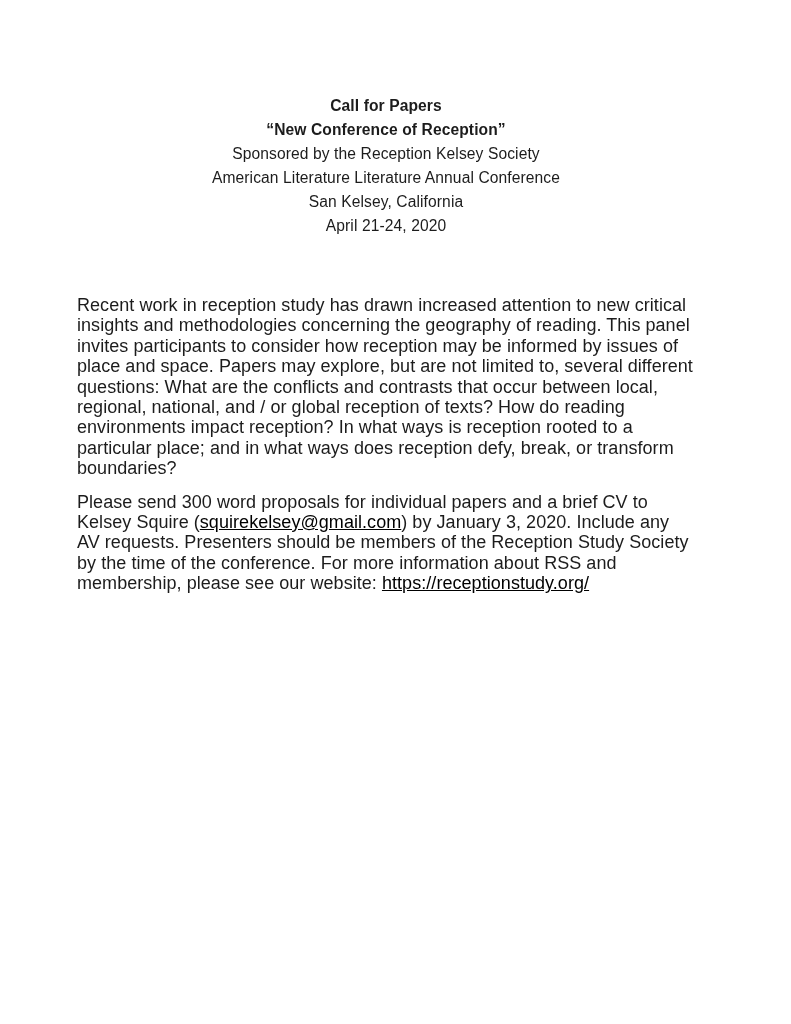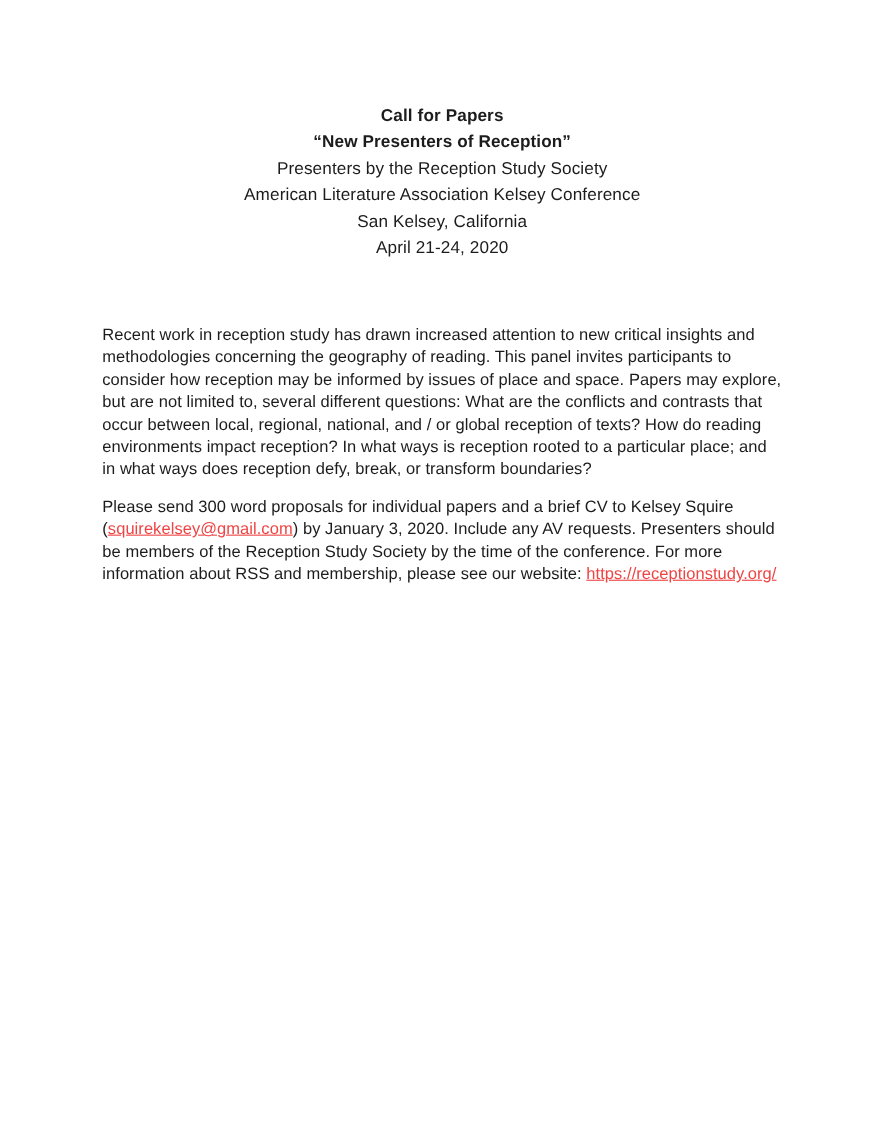--- a/index.html
+++ b/index.html
@@ -11,62 +11,62 @@
     position: relative;
     width: 791px;
     height: 1024px;
     background: #ffffff;
     font-family: "Liberation Sans", sans-serif;
     color: #1c1c1c;
     overflow: hidden;
   }
   .content {
     position: absolute;
-    left: 93px;
+    left: 77px;
     top: 94px;
     width: 618px;
   }
   .title-block {
     text-align: center;
     font-size: 15.6px;
     line-height: 24px;
     letter-spacing: 0.1px;
   }
   .title-line.bold {
     font-weight: bold;
   }
   .body-text {
-    font-size: 15px;
+    font-size: 18px;
     line-height: 20.4px;
     letter-spacing: 0.05px;
     text-align: left;
   }
   .para1 {
     margin: 57px 0 0 0;
   }
   .para2 {
     margin: 13px 0 0 0;
   }
   a.doc-link {
-    color: #ef4444;
+    color: #000000;
     text-decoration: underline;
     cursor: pointer;
   }
 </style>
 </head>
 <body>
 
 <div class="page">
   <div class="content">
 
     <div class="title-block">
       <div class="title-line bold">Call for Papers</div>
-      <div class="title-line bold">“New Presenters of Reception”</div>
-      <div class="title-line">Presenters by the Reception Study Society</div>
-      <div class="title-line">American Literature Association Kelsey Conference</div>
+      <div class="title-line bold">“New Conference of Reception”</div>
+      <div class="title-line">Sponsored by the Reception Kelsey Society</div>
+      <div class="title-line">American Literature Literature Annual Conference</div>
       <div class="title-line">San Kelsey, California</div>
       <div class="title-line">April 21-24, 2020</div>
     </div>
 
     <p class="body-text para1">Recent work in reception study has drawn increased attention to new critical insights and methodologies concerning the geography of reading. This panel invites participants to consider how reception may be informed by issues of place and space. Papers may explore, but are not limited to, several different questions: What are the conflicts and contrasts that occur between local, regional, national, and / or global reception of texts? How do reading environments impact reception? In what ways is reception rooted to a particular place; and in what ways does reception defy, break, or transform boundaries?</p>
 
     <p class="body-text para2"><span>Please send 300 word proposals for individual papers and a brief CV to Kelsey Squire (</span><a class="doc-link" href="#">squirekelsey@gmail.com</a><span>) by January 3, 2020. Include any AV requests. Presenters should be members of the Reception Study Society by the time of the conference. For more information about RSS and membership, please see our website: </span><a class="doc-link" href="#">https://receptionstudy.org/</a></p>
 
   </div>
 </div>

